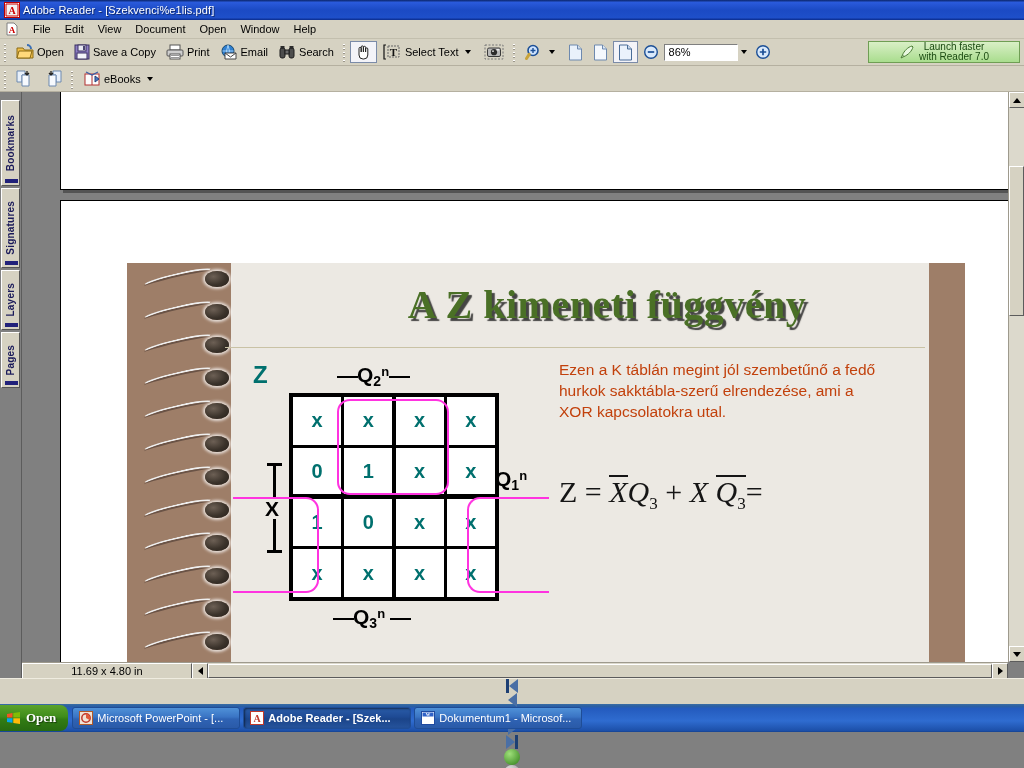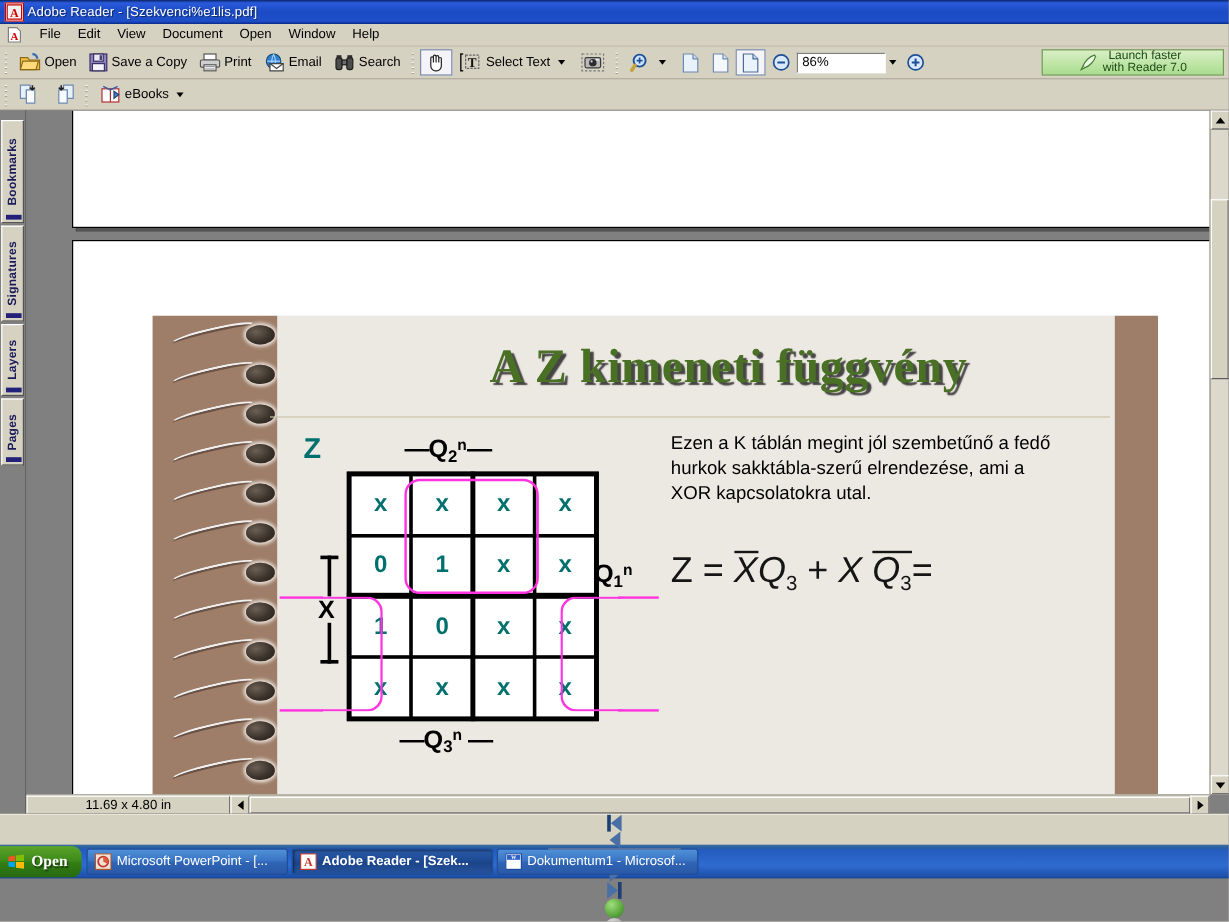--- a/index.html
+++ b/index.html
@@ -228,26 +228,26 @@
     position:absolute; left:36px; width:3px; background:#000;
   }
   .xtick { position:absolute; left:30px; width:15px; height:3px; background:#000; }
 
   .loop { position:absolute; border:2px solid #ff33e0; border-radius:13px; }
   .seg { position:absolute; background:#ff33e0; }
 
   
   .body-text {
     position:absolute; left:432px; top:96px; width:330px;
-    font-size:15.5px; line-height:1.36; color:#000000;
+    font-size:15.5px; line-height:1.36; color:#c2410c;
     font-family:"Liberation Sans", sans-serif;
   }
   .formula {
-    position:absolute; left:432px; top:196px; width:330px;
-    font-family:Liberation Sans, sans-serif;
+    position:absolute; left:432px; top:212px; width:330px;
+    font-family:Liberation Serif, serif;
     color:#151515;
   }
   .formula .f1 { font-size:30px; font-style:italic; white-space:nowrap; }
   .formula .f2 { font-size:30px; font-style:italic; white-space:nowrap; margin-top:10px; margin-left:42px; }
   .ovl { border-top:2px solid #151515; padding-top:0px; display:inline-block; line-height:1.0;}
   .formula sub { font-size:17px; font-style:normal; }
   .nonital { font-style:normal; }
 
   
   .sb-v {

